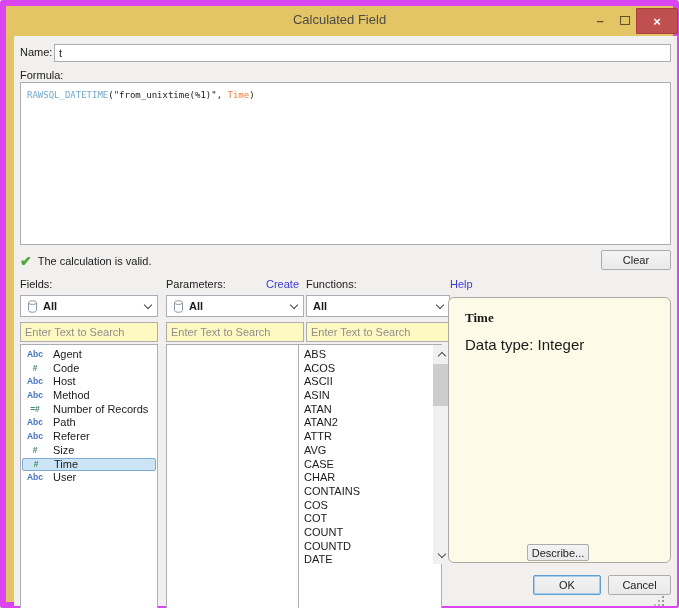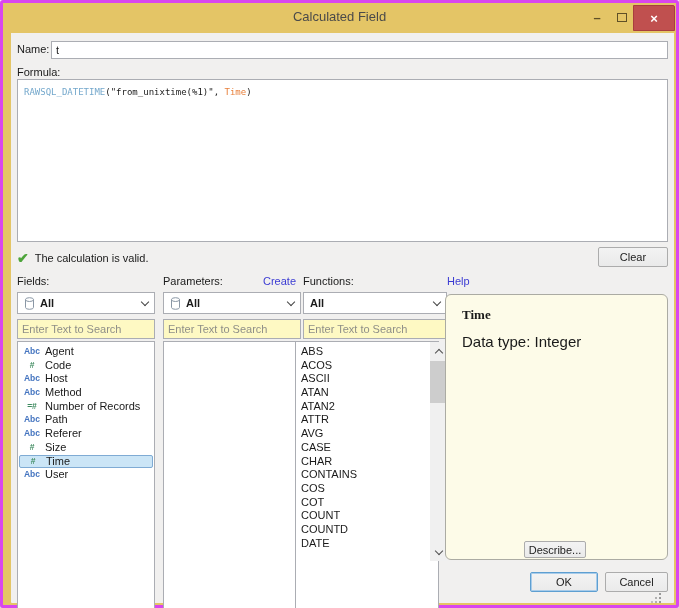--- a/index.html
+++ b/index.html
@@ -1,21 +1,21 @@
 <!DOCTYPE html>
 <html><head>
 <meta charset="utf-8">
 <style>
   html,body{margin:0;padding:0;background:#fff;}
   *{box-sizing:border-box;font-family:"Liberation Sans",sans-serif;}
   #stage{position:relative;width:679px;height:608px;}
 
   
   .window{position:absolute;left:0;top:0;width:679px;height:608px;
-    background:#E4C566;border:3px solid #d946ef;border-radius:3px;
+    background:#E4C566;border:6px solid #d946ef;border-radius:3px;
     box-shadow:0 2px 4px rgba(0,0,0,.28);}
   .titlebar{position:absolute;left:0;top:0;width:100%;height:30px;}
   .title{position:absolute;left:0;top:0;width:100%;text-align:center;
     line-height:28px;font-size:13px;color:#4a4a4a;}
   .winbtn{position:absolute;top:2px;height:25px;display:flex;align-items:center;justify-content:center;cursor:default;}
   .b-min{left:584px;width:20px;color:#5f5027;font-size:13px;font-weight:bold;}
   .b-max{left:608px;width:22px;}
   .maxbox{width:10px;height:9px;border:1px solid #5f5027;display:inline-block;}
   .b-close{left:630px;width:42px;height:26px;background:#C0504F;border:1px solid #A83E3E;
     border-radius:0 2px 0 0;color:#fff;font-size:13px;font-weight:bold;}
@@ -58,21 +58,21 @@
   .search::placeholder{color:#8f8f88;opacity:1;}
 
   .listbox{position:absolute;top:308px;height:268px;background:#fff;border:1px solid #ABADB3;
     overflow:hidden;padding-top:3px;}
   .litem{height:13.7px;line-height:13.7px;font-size:11px;color:#1a1a1a;display:flex;align-items:center;
     margin:0 1px;cursor:default;}
   .litem.selected{background:#CBE5F6;border:1px solid #7FABD4;border-radius:2px;height:13.7px;line-height:11.7px;}
   .ficon{display:inline-block;width:26px;text-align:center;font-size:8.5px;font-weight:bold;flex:0 0 26px;}
   .ic-abc{color:#4575C0;}
   .ic-num{color:#3D8A5F;}
-  .flabel{}
+  .flabel{margin-left:5px;}
   .fnitem{height:13.7px;line-height:13.7px;font-size:11px;color:#1a1a1a;padding-left:5px;cursor:default;}
 
   
   .scrollbar{position:absolute;top:309px;left:419px;width:17px;height:219px;background:#F0F0F0;}
   .sb-arrow{position:absolute;left:0;width:17px;height:17px;display:flex;align-items:center;justify-content:center;background:#F0F0F0;}
   .sb-up{top:0;}
   .sb-down{bottom:0;}
   .sb-chev{width:6px;height:6px;border-right:1px solid #505050;border-bottom:1px solid #505050;}
   .sb-up .sb-chev{transform:rotate(-135deg);margin-top:4px;}
   .sb-down .sb-chev{transform:rotate(45deg);margin-top:-3px;}
@@ -192,20 +192,21 @@
           <div class="litem">
             <span class="ficon ic-abc">Abc</span>
             <span class="flabel">User</span>
           </div>
         </div>
       <div class="listbox" style="left:152px;width:138px;"></div>
       <div class="listbox" style="left:284px;width:144px;">
           <div class="fnitem">ABS</div>
           <div class="fnitem">ACOS</div>
           <div class="fnitem">ASCII</div>
+          <div class="fnitem">ASIN</div>
           <div class="fnitem">ATAN</div>
           <div class="fnitem">ATAN2</div>
           <div class="fnitem">ATTR</div>
           <div class="fnitem">AVG</div>
           <div class="fnitem">CASE</div>
           <div class="fnitem">CHAR</div>
           <div class="fnitem">CONTAINS</div>
           <div class="fnitem">COS</div>
           <div class="fnitem">COT</div>
           <div class="fnitem">COUNT</div>

